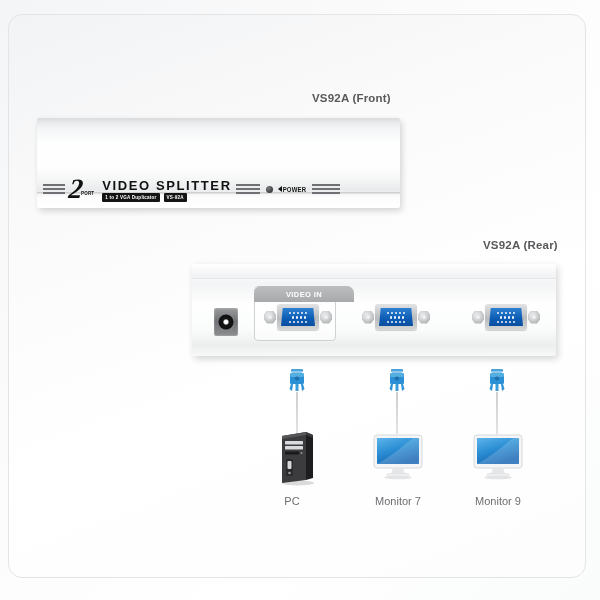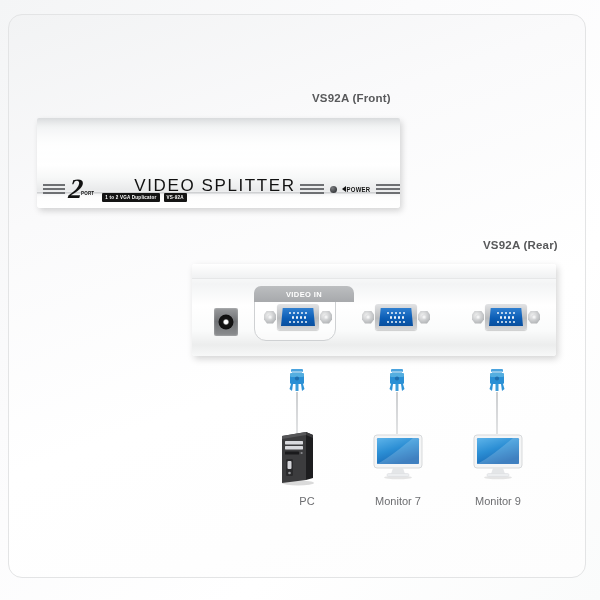--- a/index.html
+++ b/index.html
@@ -101,28 +101,27 @@
     letter-spacing:.2px;
     align-self:flex-end;
     margin:0 4px 6px -2px;
     transform:scaleY(1.25);
   }
   .title-block{
     display:flex;flex-direction:column;justify-content:center;
     margin:0 4px;
   }
   .vs-title{
-    font-size:17px;
-    font-weight:normal;
+    font-size:13px;
+    font-weight:bold;
     color:#111;
     letter-spacing:1.6px;
     line-height:15px;
     font-stretch:condensed;
     white-space:nowrap;
-    margin-left:32px;
   }
   .sub-row{
     display:flex;align-items:center;gap:4px;margin-top:1px;
   }
   .sub-tag{
     background:#141414;color:#fff;
     font-size:4.6px;font-weight:bold;
     letter-spacing:.2px;
     padding:1px 3px;border-radius:1px;
     white-space:nowrap;
@@ -175,21 +174,21 @@
     position:absolute;left:50%;top:50%;
     transform:translate(-50%,-50%);
     width:15px;height:15px;border-radius:50%;
     background:radial-gradient(circle at 50% 50%,#ffffff 0%,#fdfdfd 18%,#151515 30%,#0a0a0a 100%);
   }
 
   
   #video-in-box{
     position:absolute;left:62px;top:22px;width:82px;height:55px;
     border:1px solid #cfd1d3;
-    border-radius:12px;
+    border-radius:4px;
     background:rgba(255,255,255,.55);
     box-sizing:border-box;
   }
   #video-in-box .vi-head{
     position:absolute;left:-1px;top:-1px;width:100px;height:16px;
     background:linear-gradient(to bottom,#bcbec0,#a7a9ac);
     border-radius:7px 7px 0 0;
     display:flex;align-items:center;justify-content:center;
   }
   .vi-text{
@@ -256,21 +255,21 @@
   #monitor1{left:373px;top:434px;width:50px;height:46px;}
   #monitor2{left:473px;top:434px;width:50px;height:46px;}
 
   .dev-label{
     position:absolute;
     font-size:11px;
     color:#6d6e71;
     white-space:nowrap;
     text-align:center;
   }
-  #lbl-pc{left:275px;top:495px;width:64px;}
+  #lbl-pc{left:260px;top:495px;width:64px;}
   #lbl-m1{left:366px;top:495px;width:64px;}
   #lbl-m2{left:466px;top:495px;width:64px;}
 </style>
 </head>
 <body>
 
 <div id="stage">
 
   <div class="frame"></div>
 

